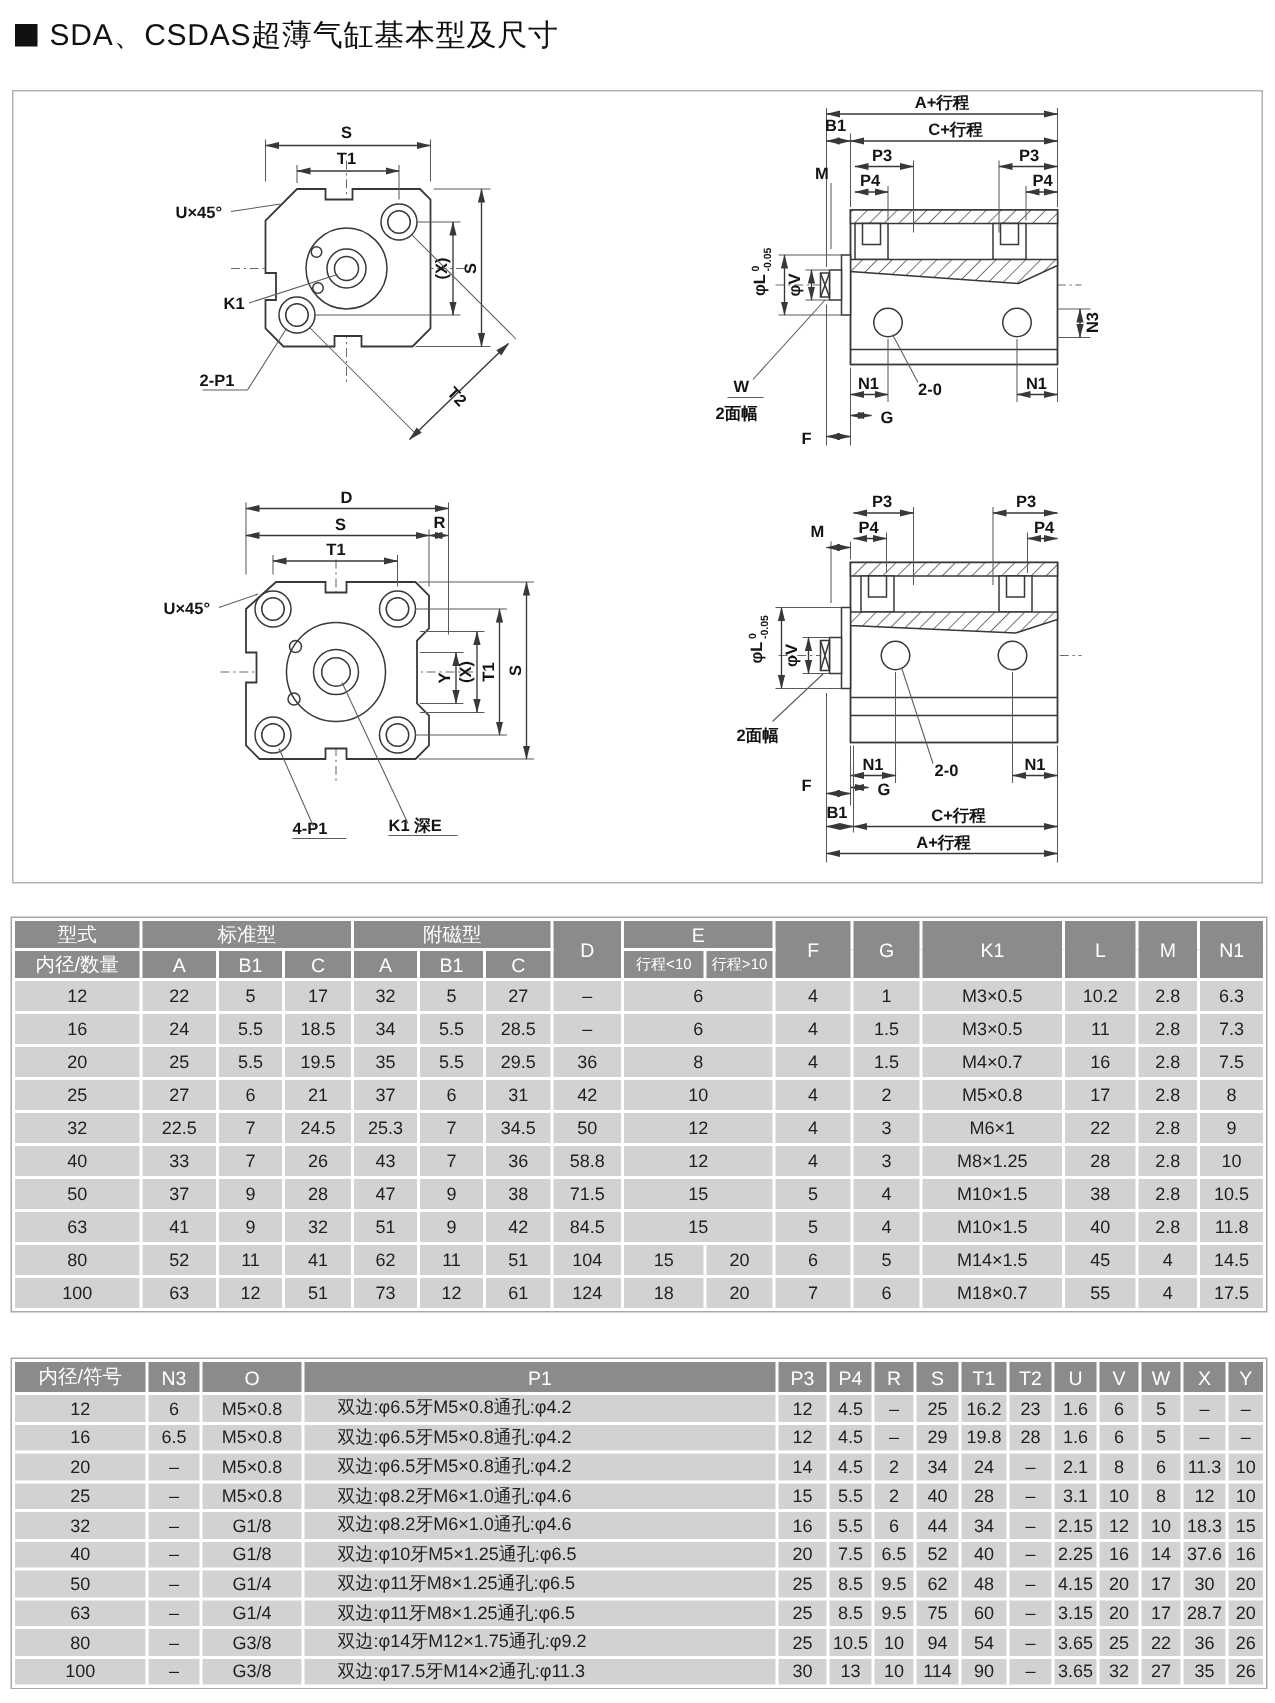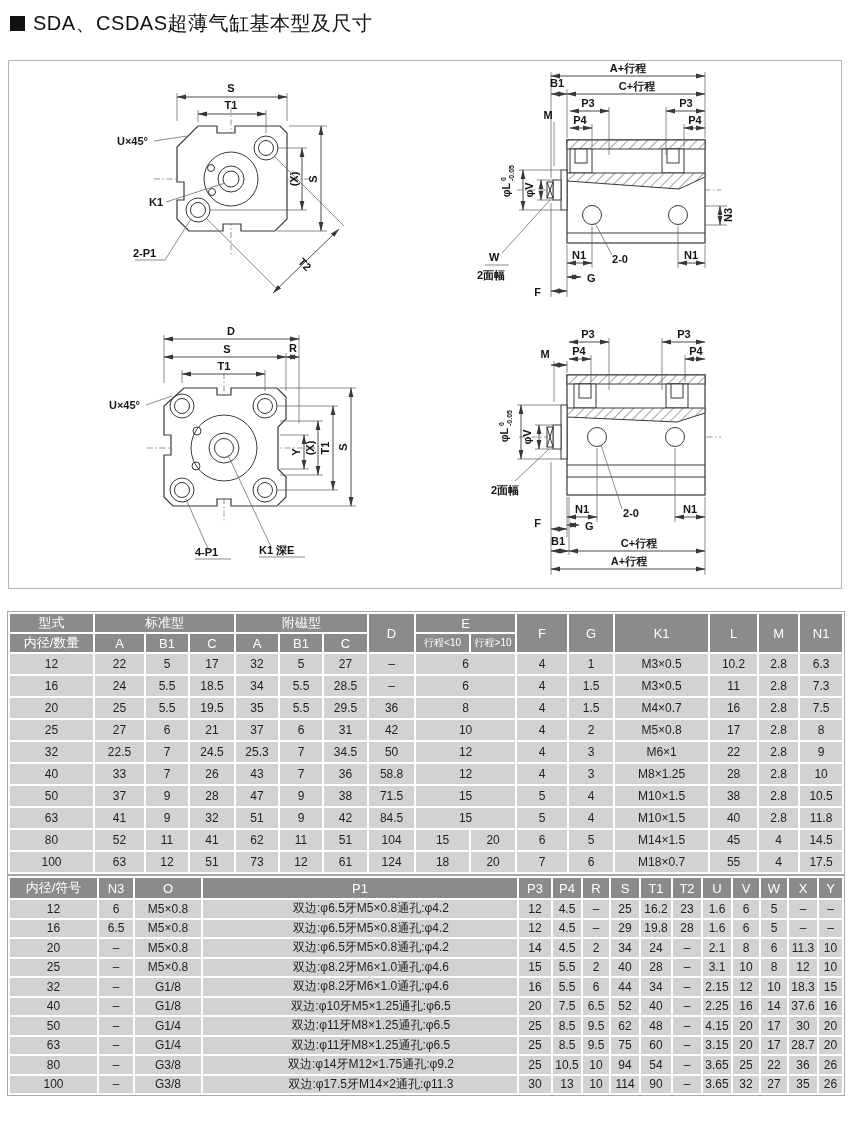--- a/index.html
+++ b/index.html
@@ -13,27 +13,27 @@
   .fw{fill:#fff;stroke:#383838;stroke-width:1px;}
   .dm{stroke:#383838;stroke-width:.9px;fill:none;}
   .ex{stroke:#5a5a5a;stroke-width:.7px;fill:none;}
   .cl{stroke:#6a6a6a;stroke-width:.7px;fill:none;stroke-dasharray:6 2.5 1.5 2.5;}
   svg text{font:700 11px "Liberation Sans",sans-serif;fill:#141414;}
   svg text.sm{font-size:7px;font-weight:700;}
   table.tbl{position:absolute;left:8px;width:834px;border-collapse:collapse;table-layout:fixed;box-shadow:0 0 0 1px #a8a8a8;}
   .tbl th{background:#8b8b8b;color:#fff;font-weight:normal;font-size:13px;border:2px solid #fff;padding:0;text-align:center;}
   .tbl td{background:#d2d2d2;color:#1f1f1f;font-size:12px;border:2px solid #fff;padding:0;text-align:center;}
   .t1{top:600px;margin-top:12px;}
-  .t2{top:876px;}
+  .t2{top:906px;}
   .t1 thead th{height:18px;}
   .t1 th.sub{font-size:10px;}
   .t1 td{height:20px;}
   .t2 thead th{height:20px;}
   .t2 td{height:17.5px;}
-  .t2 td:nth-child(4){text-align:center;padding-left:22px;}
+  .t2 td:nth-child(4){text-align:left;padding-left:22px;}
 </style>
 </head>
 <body>
 
 <div class="title">
   <span class="bullet"></span>
   <span>SDA、CSDAS超薄气缸基本型及尺寸</span>
 </div>
 
 <div class="panel">

